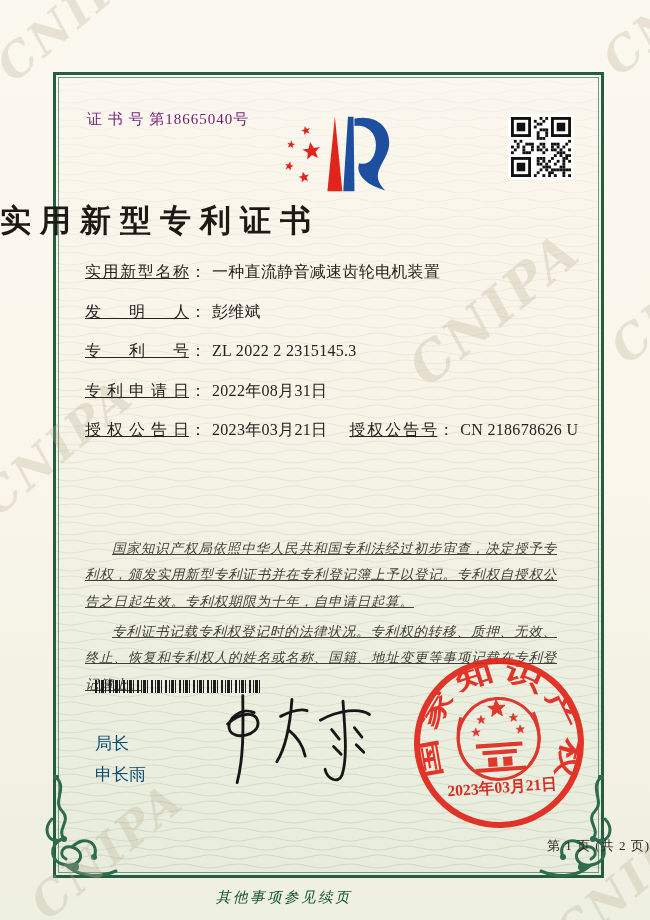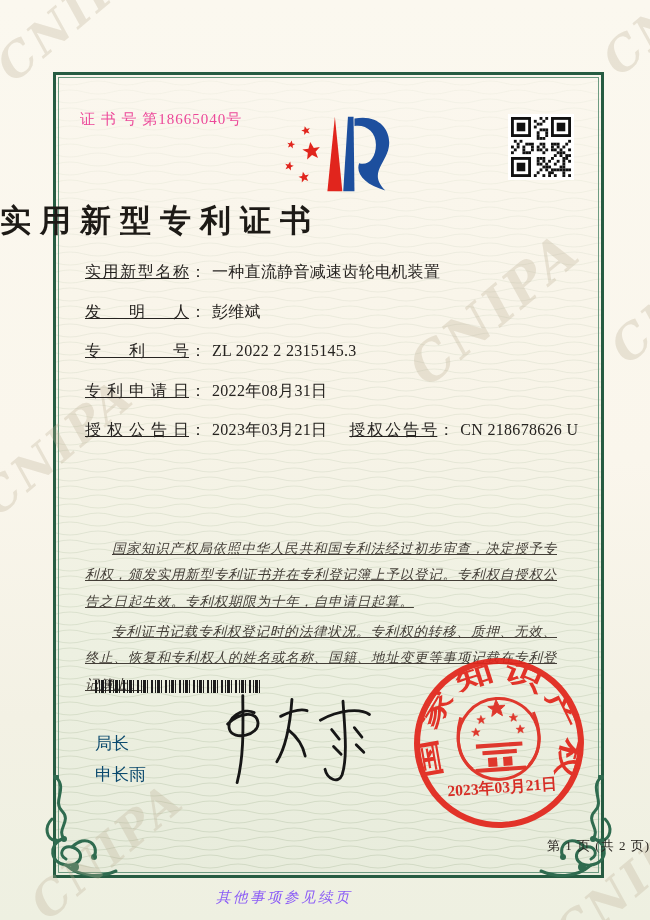--- a/index.html
+++ b/index.html
@@ -18,21 +18,21 @@
          border:3px solid #265c42;
          background:linear-gradient(180deg,#fbf7ee 0%,#f8f4e8 42%,#edf0e1 72%,#e8ecdc 100%);}
   .frame-inner{position:absolute;inset:2px;border:1px solid #6d9b82;}
   .waves{position:absolute;inset:0;width:100%;height:100%;}
   .flourish{position:absolute;z-index:4;}
   .flourish.bl{left:-14px;bottom:-8px;}
   .flourish.br{right:-14px;bottom:-8px;transform:scaleX(-1);}
 
   .content{position:absolute;inset:0;z-index:3;}
 
-  .cert-no{position:absolute;left:80px;top:110px;font-size:15px;letter-spacing:1px;color:#ec4899;}
+  .cert-no{position:absolute;left:87px;top:110px;font-size:15px;letter-spacing:1px;color:#701a75;}
 
   .logo{position:absolute;left:276px;top:112px;}
   .qr{position:absolute;left:508px;top:114px;background:#fff;padding:3px;}
 
   .title{position:absolute;left:0;top:200px;width:650px;margin:0;text-align:left;
          font-size:31px;font-weight:bold;letter-spacing:9px;color:#1d1a16;}
 
   .fields{position:absolute;left:85px;top:262px;width:505px;font-size:16px;color:#262320;}
   .frow{margin-bottom:19px;height:20.5px;white-space:nowrap;}
   .f-label{display:inline-block;width:104px;text-align:justify;text-align-last:justify;
@@ -52,21 +52,21 @@
 
   .officer{position:absolute;left:95px;top:728px;font-family:"Liberation Sans","DejaVu Sans",sans-serif;
            font-size:17px;color:#0c4a6e;line-height:31px;}
   .sig{position:absolute;left:200px;top:688px;}
 
   .seal{position:absolute;left:412px;top:656px;transform:rotate(-4deg);opacity:0.93;}
 
   .page-info{position:absolute;left:0;top:837px;width:650px;text-align:right;
              font-size:13px;color:#2b2823;letter-spacing:1px;}
   .footer-note{position:absolute;left:0;top:888px;width:568px;text-align:center;
-               font-size:14.5px;font-style:italic;color:#8b5cf6;letter-spacing:2.5px;}
+               font-size:14.5px;font-style:italic;color:#14532d;letter-spacing:2.5px;}
 </style>
 </head>
 <body>
 
 <div class="page">
 
   <div class="wm" style="left:-18px;top:-14px;">CNIPA</div>
   <div class="wm" style="left:588px;top:-20px;">CNIPA</div>
   <div class="wm" style="left:596px;top:268px;">CNIPA</div>
   <div class="wm" style="left:-34px;top:420px;">CNIPA</div>

